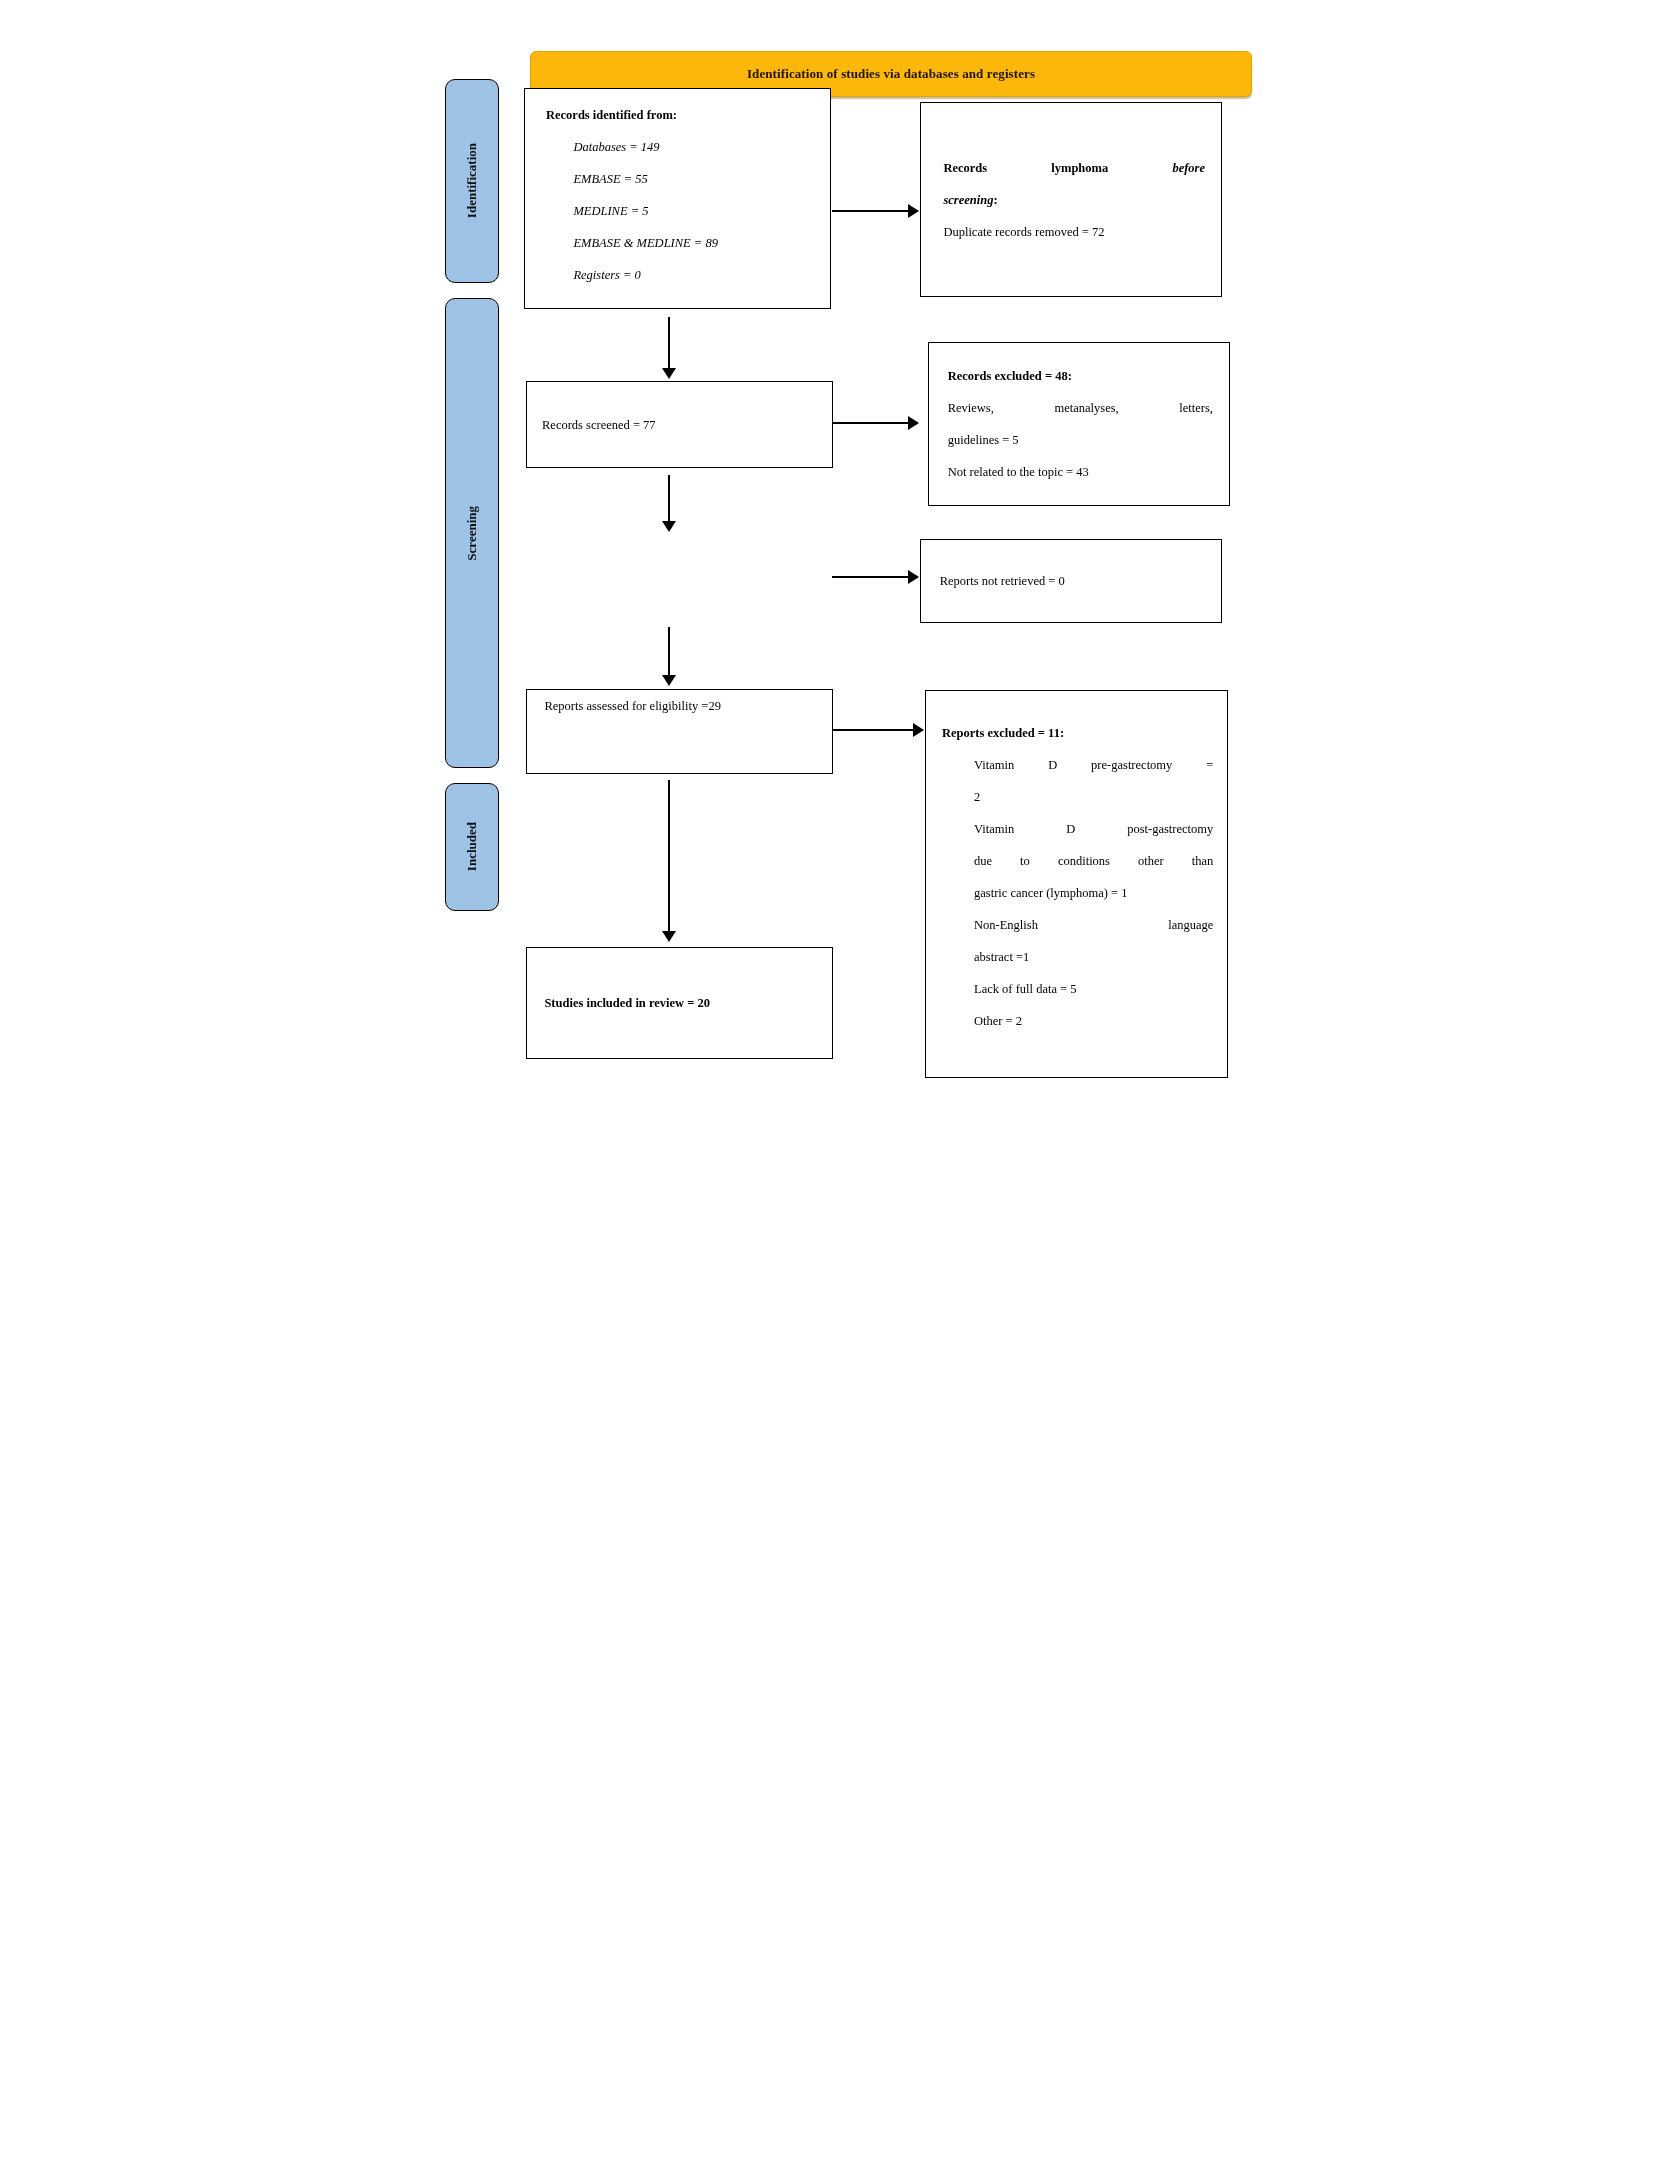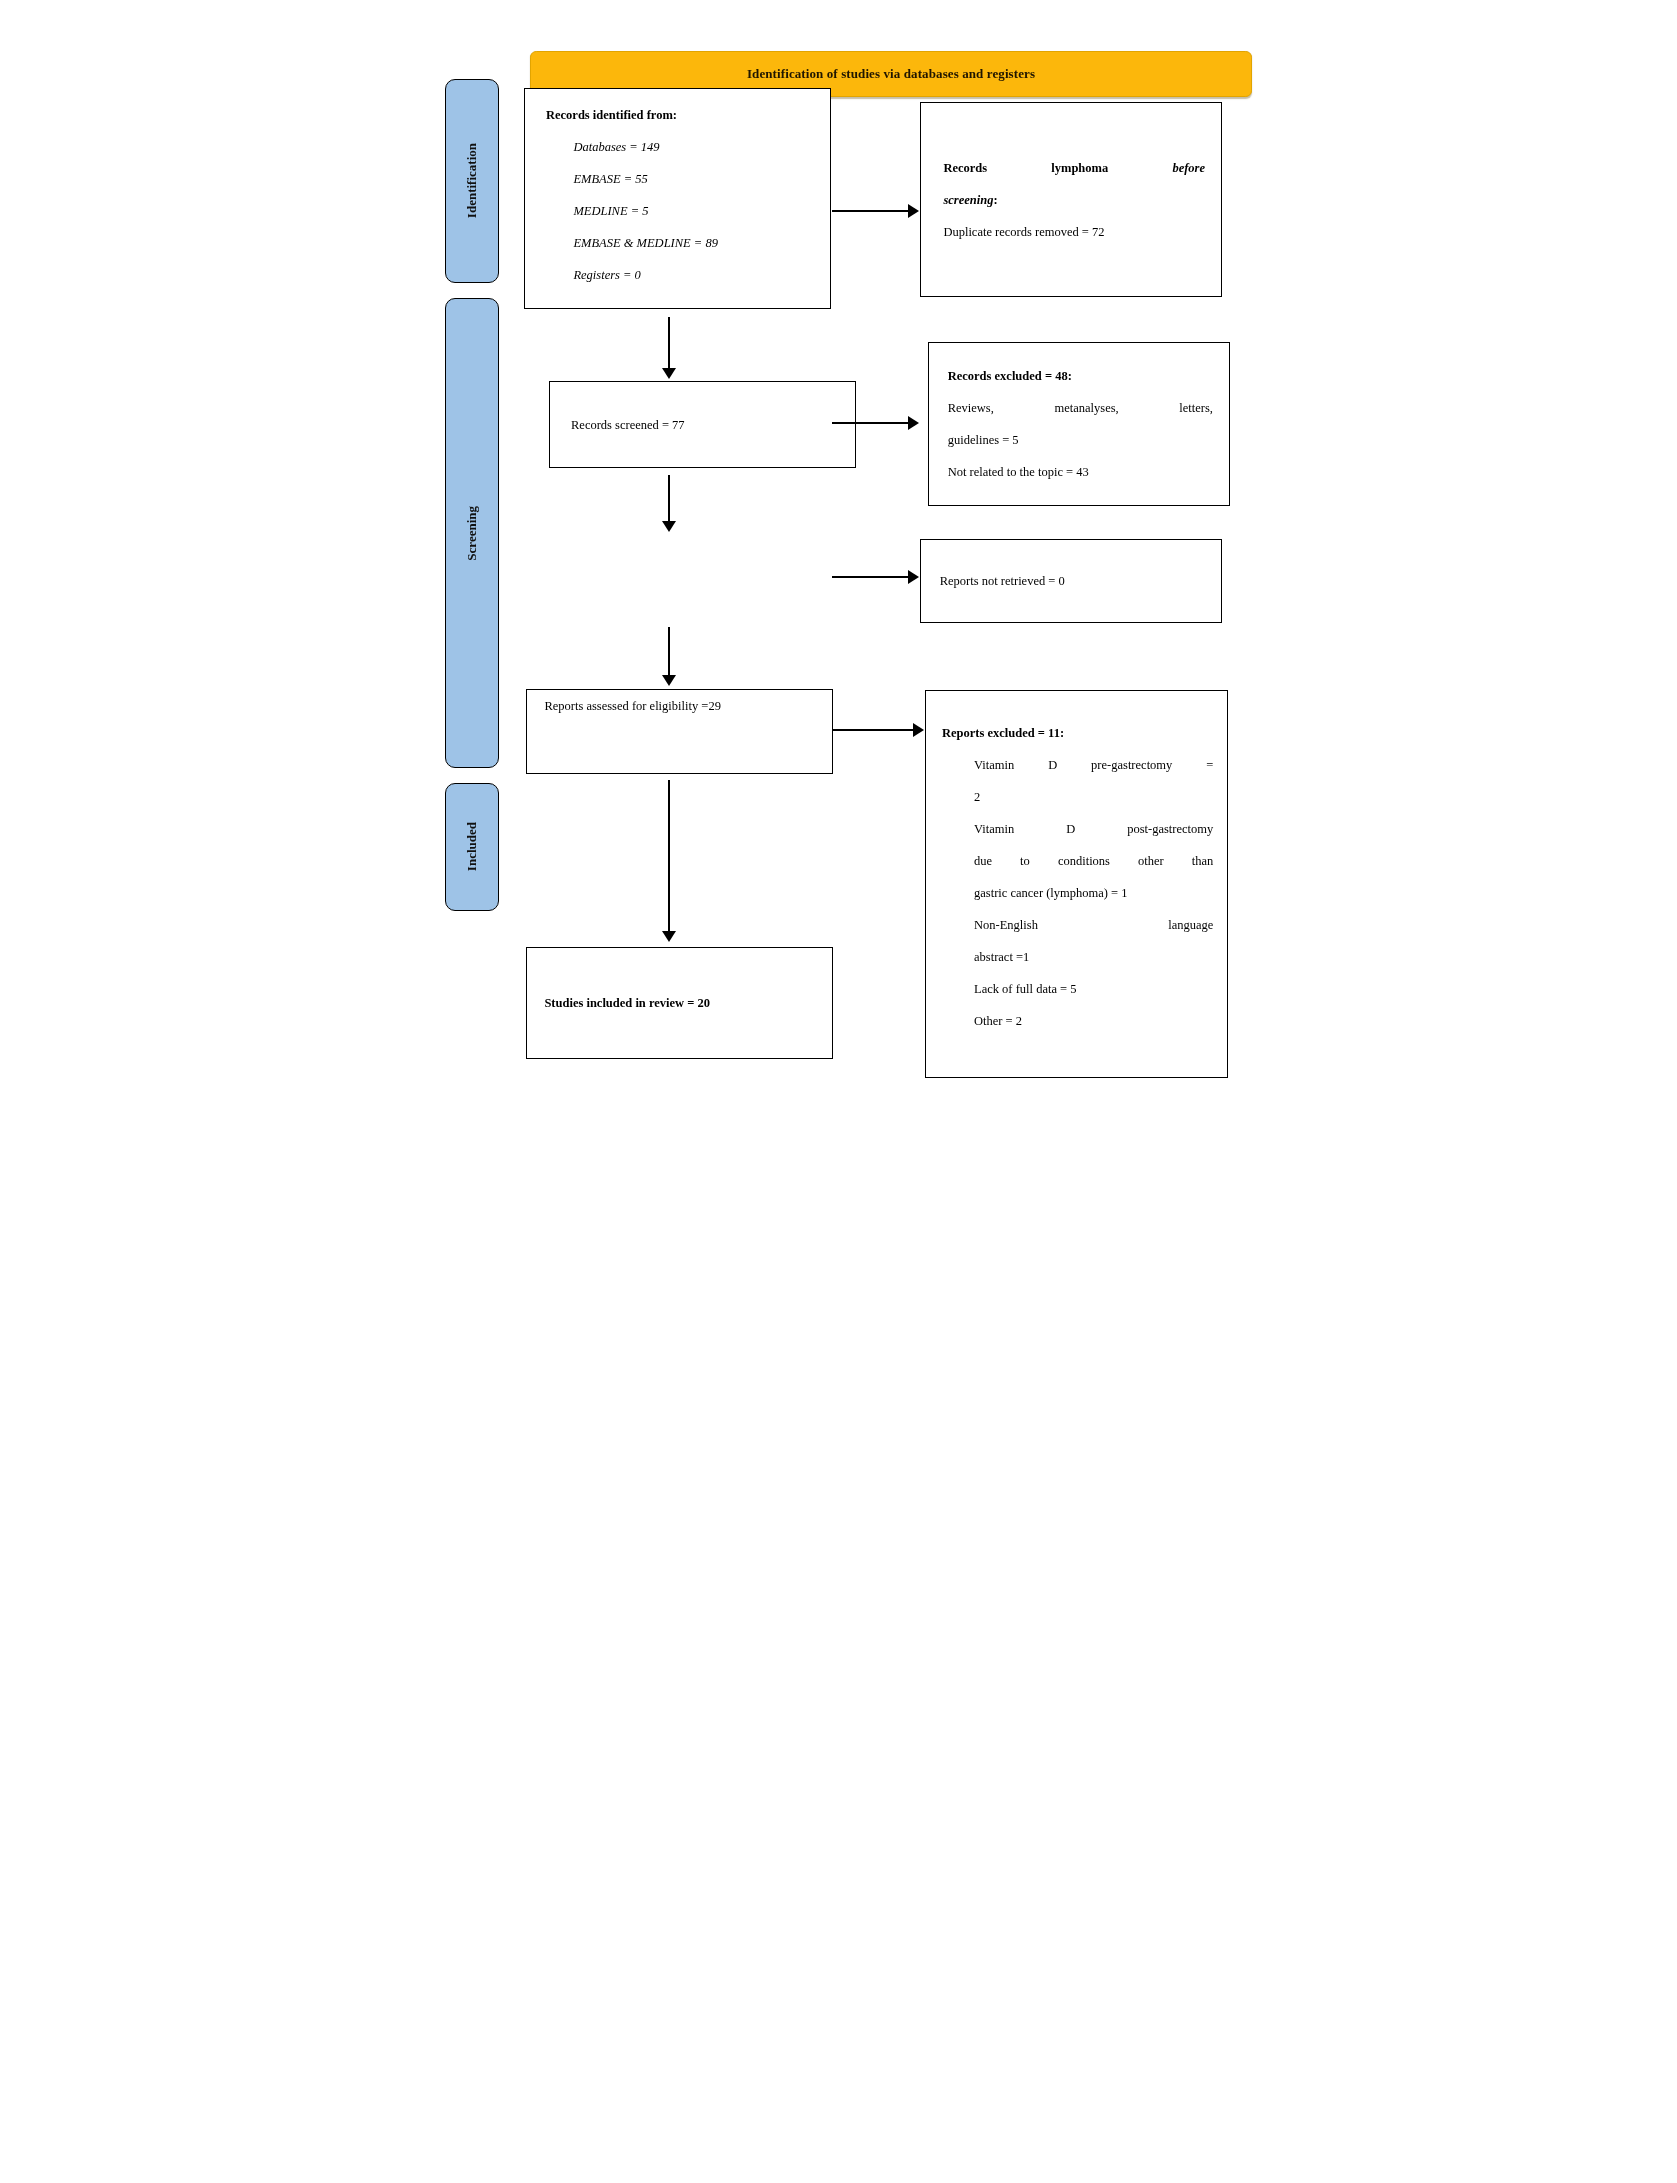--- a/index.html
+++ b/index.html
@@ -42,21 +42,21 @@
   
   .box{
     position:absolute;
     border:1.9px solid #000;
     background:#fff;
     box-sizing:border-box;
     font-size:12.5px;line-height:32px;
   }
   #box-identified{left:105px;top:88px;width:307px;height:221px;padding:10px 11.2px 0 21px;}
   #box-identified .indent{padding-left:27.4px;font-style:italic;}
-  #box-screened{left:107px;top:381px;width:307px;height:87px;display:flex;align-items:center;padding-left:21px;margin-left:23px;}
+  #box-screened{left:107px;top:381px;width:307px;height:87px;display:flex;align-items:center;padding-left:15px;}
   #box-sought{left:107px;top:535px;width:307px;height:84px;display:flex;align-items:center;padding-left:17.4px;}
   #box-assessed{left:107px;top:689px;width:307px;height:85px;display:flex;flex-direction:row;justify-content:flex-start;padding:0 16px 0 17.4px;}
   #box-included-studies{left:107px;top:947px;width:307px;height:112px;display:flex;align-items:center;padding-left:17.4px;font-weight:bold;}
   #rbox-removed{left:501px;top:102px;width:302px;height:195px;display:flex;flex-direction:column;justify-content:center;padding:0 16px 0 22.4px;}
   #rbox-excluded-records{left:501px;top:342px;width:302px;height:164px;display:flex;flex-direction:column;justify-content:center;padding:0 16px 0 18.7px;margin-left:8px;}
   #rbox-not-retrieved{left:501px;top:539px;width:302px;height:84px;display:flex;align-items:center;padding-left:18.7px;}
   #rbox-excluded-reports{left:506px;top:690px;width:303px;height:388px;padding:26px 13.7px 0 16px;}
   #rbox-excluded-reports .indent{padding-left:32px;}
   .b{font-weight:bold;}
   .i{font-style:italic;}

